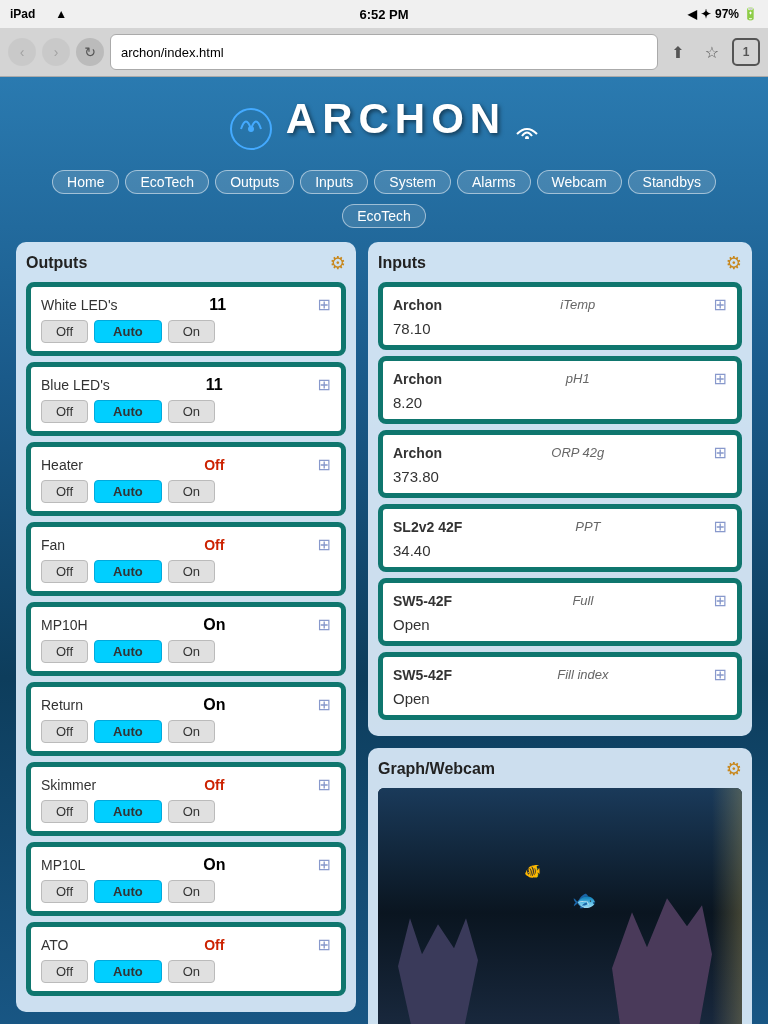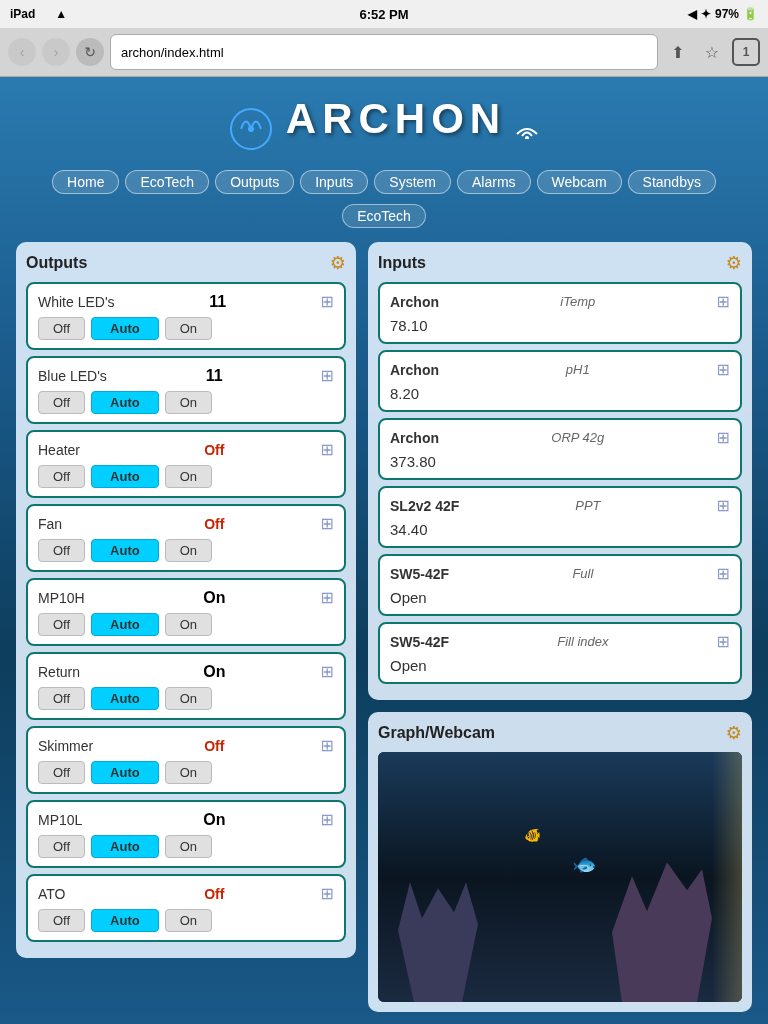--- a/index.html
+++ b/index.html
@@ -156,21 +156,21 @@
       color: #c8881e;
       cursor: pointer;
     }
 
     
     .output-item, .input-item {
       background: white;
       border-radius: 8px;
       margin-bottom: 6px;
       padding: 8px 10px;
-      border: 2px solid #0f766e;
+      border: 5px solid #0f766e;
     }
     .output-row1, .input-row1 {
       display: flex;
       align-items: center;
       justify-content: space-between;
       margin-bottom: 6px;
     }
     .output-name {
       font-size: 14px;
       color: #333;

